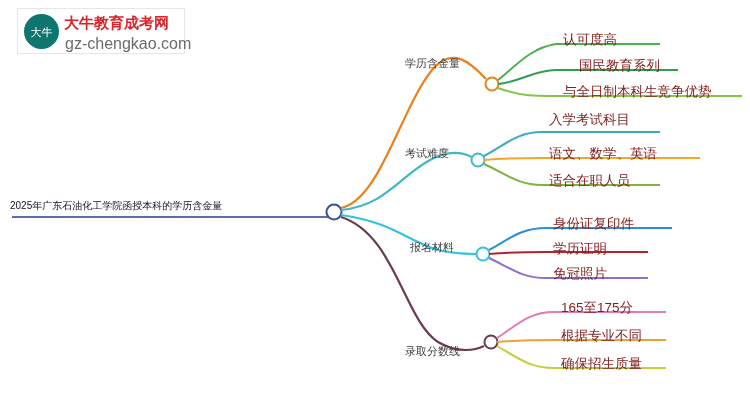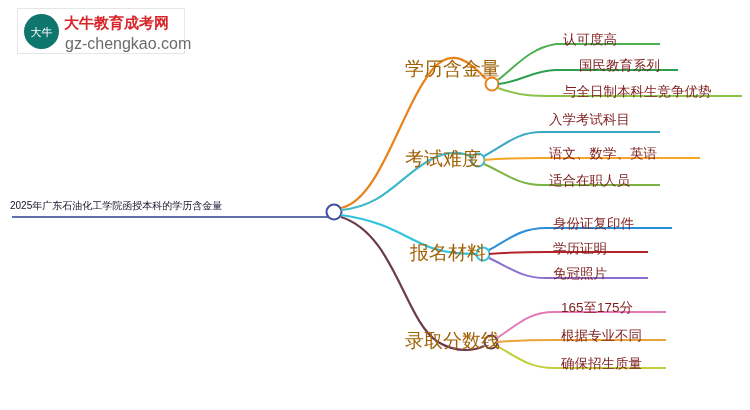--- a/index.html
+++ b/index.html
@@ -80,22 +80,22 @@
     white-space: nowrap;
     font-size: 13px;
     color: #1a1a2e;
     font-family: "Liberation Sans", sans-serif;
   }
   .root-label {
     font-size: 10px;
     color: #11112b;
   }
   .branch-label {
-    font-size: 19px;
-    color: #a16207;
+    font-size: 11px;
+    color: #404040;
   }
   .leaf-label {
     font-size: 13.5px;
     color: #7f1d1d;
   }
 </style>
 </head>
 <body>
 
 <div id="stage">
@@ -141,21 +141,21 @@
     </div>
     <div class="logo-title">大牛教育成考网</div>
     <div class="logo-sub">gz-chengkao.com</div>
   </div>
 
   <div class="node-label root-label" style="left:10px; top:199px;">2025年广东石油化工学院函授本科的学历含金量</div>
 
   <div class="node-label branch-label" style="left:405px; top:56px;">学历含金量</div>
   <div class="node-label branch-label" style="left:405px; top:146px;">考试难度</div>
   <div class="node-label branch-label" style="left:410px; top:240px;">报名材料</div>
-  <div class="node-label branch-label" style="left:405px; top:328px;">录取分数线</div>
+  <div class="node-label branch-label" style="left:405px; top:344px;">录取分数线</div>
 
   <div class="node-label leaf-label" style="left:563px; top:31px;">认可度高</div>
   <div class="node-label leaf-label" style="left:563px; top:57px;margin-left:16px;">国民教育系列</div>
   <div class="node-label leaf-label" style="left:563px; top:83px;">与全日制本科生竞争优势</div>
 
   <div class="node-label leaf-label" style="left:549px; top:111px;">入学考试科目</div>
   <div class="node-label leaf-label" style="left:549px; top:145px;">语文、数学、英语</div>
   <div class="node-label leaf-label" style="left:549px; top:172px;">适合在职人员</div>
 
   <div class="node-label leaf-label" style="left:553px; top:215px;">身份证复印件</div>

